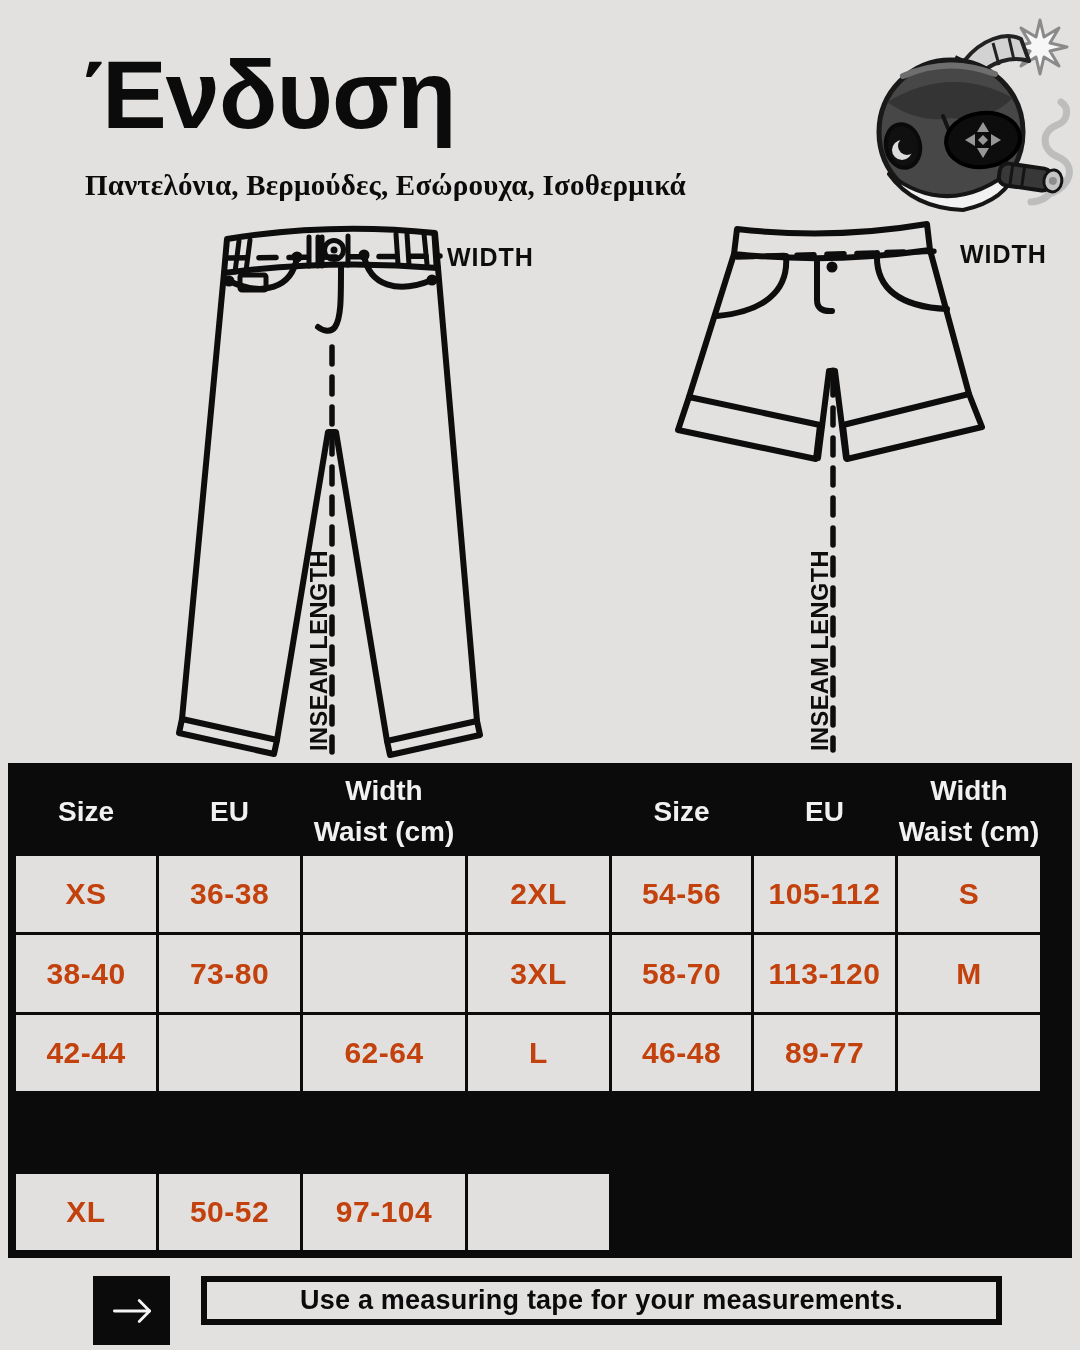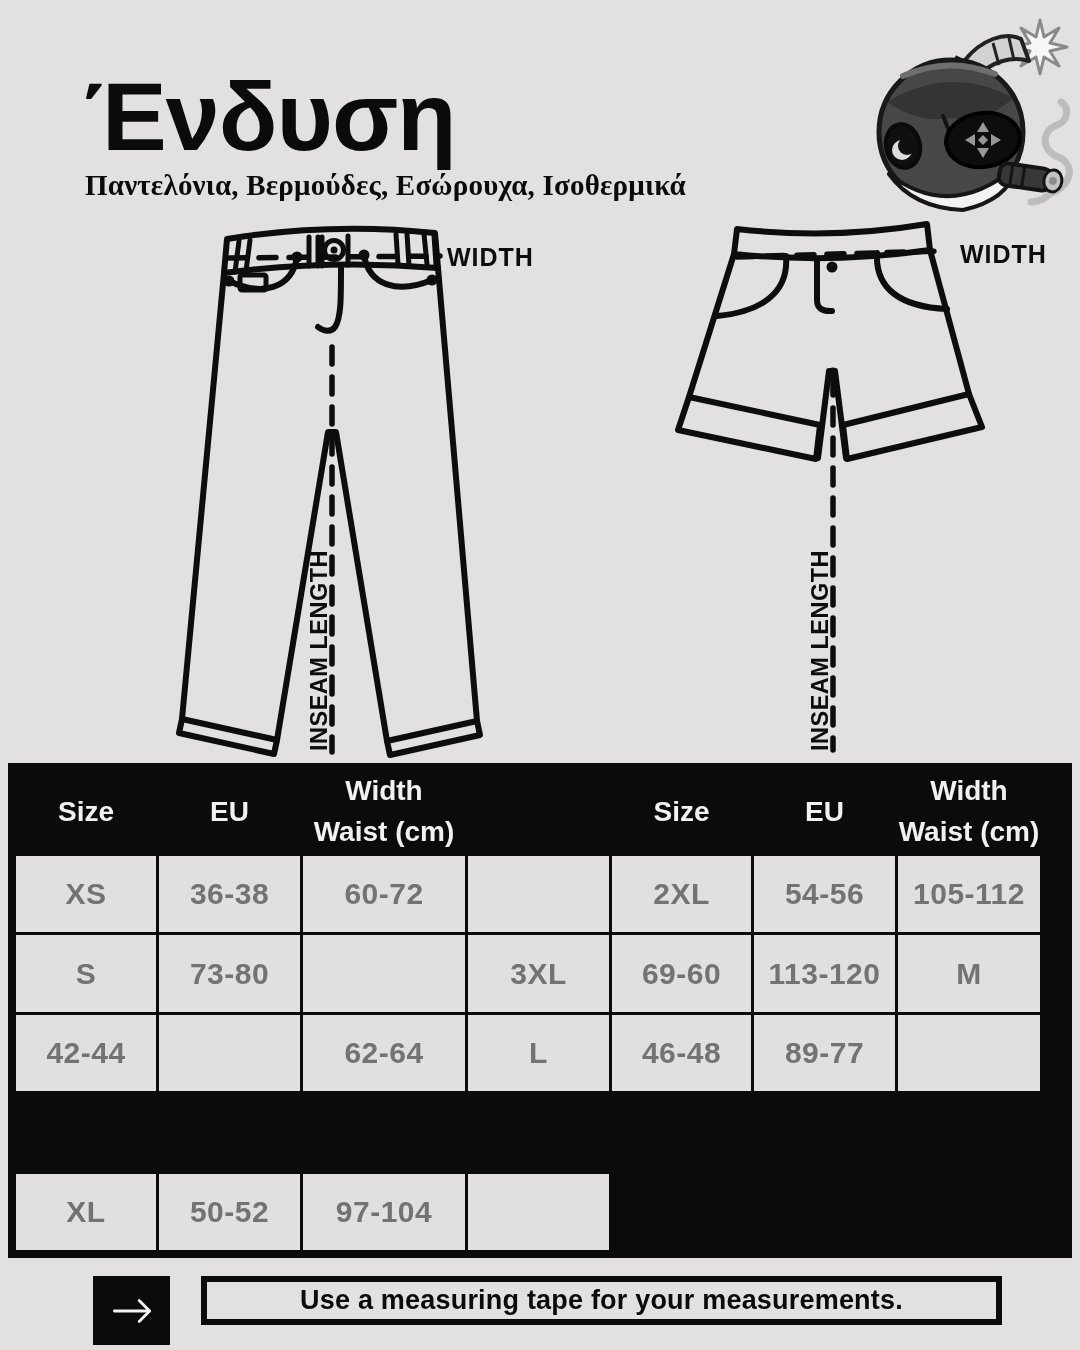--- a/index.html
+++ b/index.html
@@ -4,42 +4,42 @@
 <style>
   html,body{margin:0;padding:0;}
   body{
     width:1080px;height:1350px;position:relative;overflow:hidden;
     background:#e2e1df;
     font-family:"Liberation Sans",sans-serif;
     color:#0b0b0b;
   }
   .abs{position:absolute;}
   .title{
-    left:84px;top:68px;font-size:97px;font-weight:700;line-height:1;
+    left:84px;top:46px;font-size:97px;font-weight:700;line-height:1;
     letter-spacing:-1px;
   }
   .subtitle{
     left:85px;top:169px;font-size:29px;font-weight:700;letter-spacing:0.2px;font-family:Liberation Serif, serif;
   }
   
   .size-table{
     left:8px;top:763px;width:1064px;height:495px;
     background:#0b0b0b;
     display:grid;
     grid-template-columns:140px 141px 162px 141px 139px 141px 142px;
     grid-template-rows:82px repeat(5,1fr);
     gap:3px;padding:8px;box-sizing:border-box;
   }
   .hcell{
     background:#0b0b0b;color:#f1f1f1;
     display:flex;align-items:center;justify-content:center;text-align:center;
     font-size:28px;font-weight:700;white-space:pre-line;line-height:1.45;
   }
   .cell{
-    background:#e1e0de;color:#737373;
+    background:#e1e0de;color:#c2410c;
     display:flex;align-items:center;justify-content:center;text-align:center;
     font-size:30px;font-weight:700;letter-spacing:0.5px;
   }
   .cell.blackfill{background:#0b0b0b;}
   
   .arrow-btn{
     left:93px;top:1276px;width:77px;height:69px;background:#0b0b0b;
     display:flex;align-items:center;justify-content:center;
   }
   .note-box{
@@ -176,31 +176,31 @@
   <div class="hcell">Width
 Waist (cm)</div>
   <div class="hcell"></div>
   <div class="hcell">Size</div>
   <div class="hcell">EU</div>
   <div class="hcell">Width
 Waist (cm)</div>
 
   <div class="cell">XS</div>
   <div class="cell">36-38</div>
-  <div class="cell">60-72</div>
   <div class="cell"></div>
   <div class="cell">2XL</div>
   <div class="cell">54-56</div>
   <div class="cell">105-112</div>
 
   <div class="cell">S</div>
+  <div class="cell">38-40</div>
   <div class="cell">73-80</div>
   <div class="cell"></div>
   <div class="cell">3XL</div>
-  <div class="cell">69-60</div>
+  <div class="cell">58-70</div>
   <div class="cell">113-120</div>
 
   <div class="cell">M</div>
   <div class="cell">42-44</div>
   <div class="cell"></div>
   <div class="cell">62-64</div>
 
   <div class="cell">L</div>
   <div class="cell">46-48</div>
   <div class="cell">89-77</div>

